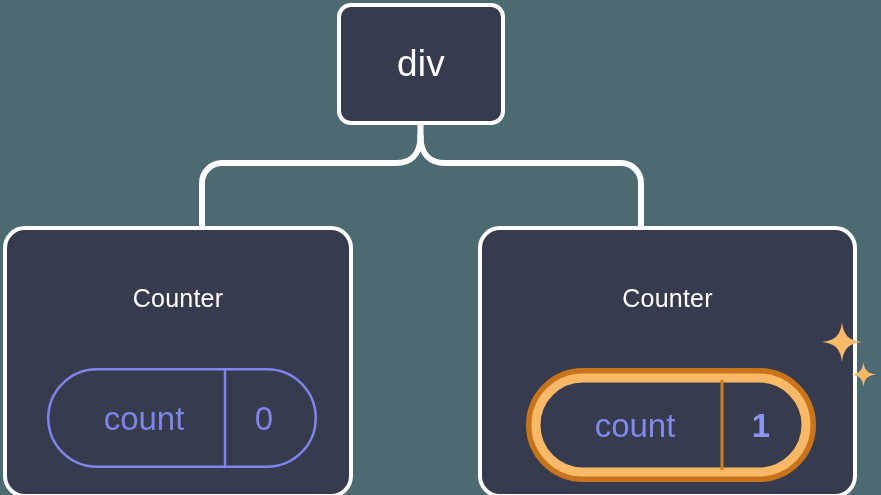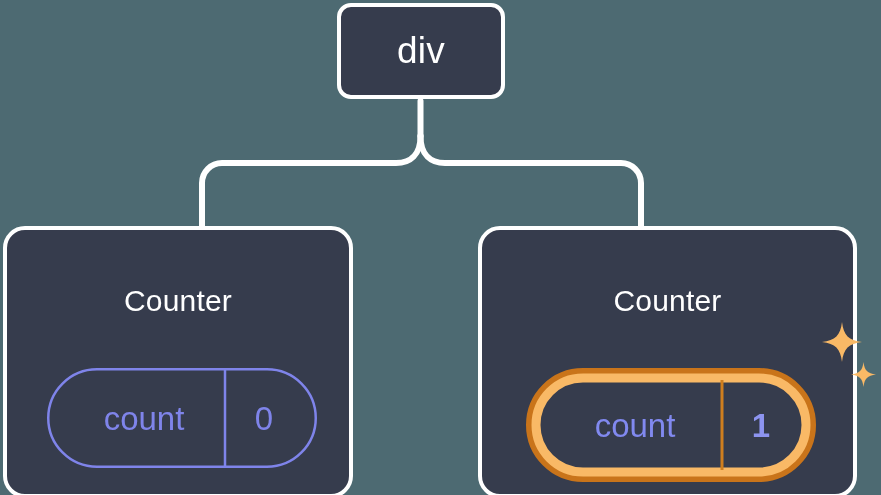--- a/index.html
+++ b/index.html
@@ -37,21 +37,21 @@
     box-sizing: border-box;
     background: #363c4d;
     border: 4px solid #ffffff;
     border-radius: 16px;
   }
 
   .node-root {
     left: 337px;
     top: 3px;
     width: 168px;
-    height: 96px;
+    height: 122px;
     border-radius: 14px;
     display: flex;
     align-items: center;
     justify-content: center;
   }
 
   .node-root .node-title {
     font-size: 37px;
     line-height: 1;
     color: #ffffff;
@@ -68,21 +68,21 @@
 
   .node-left  { left: 3px;   width: 350px; }
   .node-right { left: 478px; width: 379px; }
 
   .node-child .node-title {
     position: absolute;
     left: 0;
     right: 0;
     top: 56px;
     text-align: center;
-    font-size: 30px;
+    font-size: 25px;
     line-height: 1;
     color: #ffffff;
     font-weight: 400;
     letter-spacing: 0.2px;
   }
 
   
   .pill-wrap {
     position: absolute;
     top: 138px;

